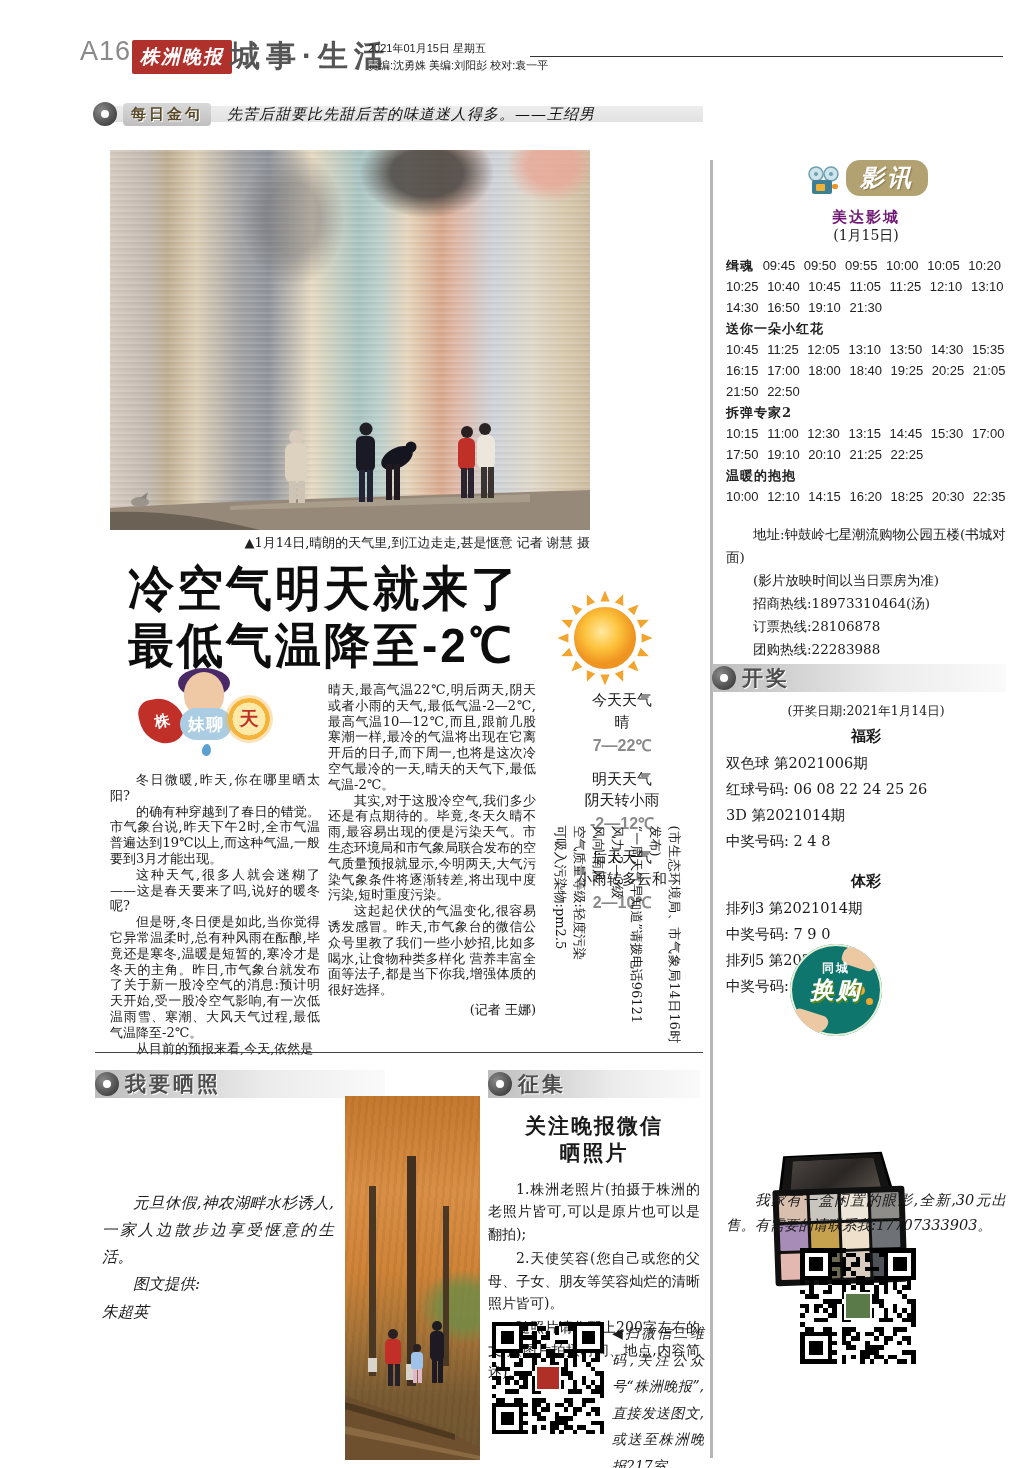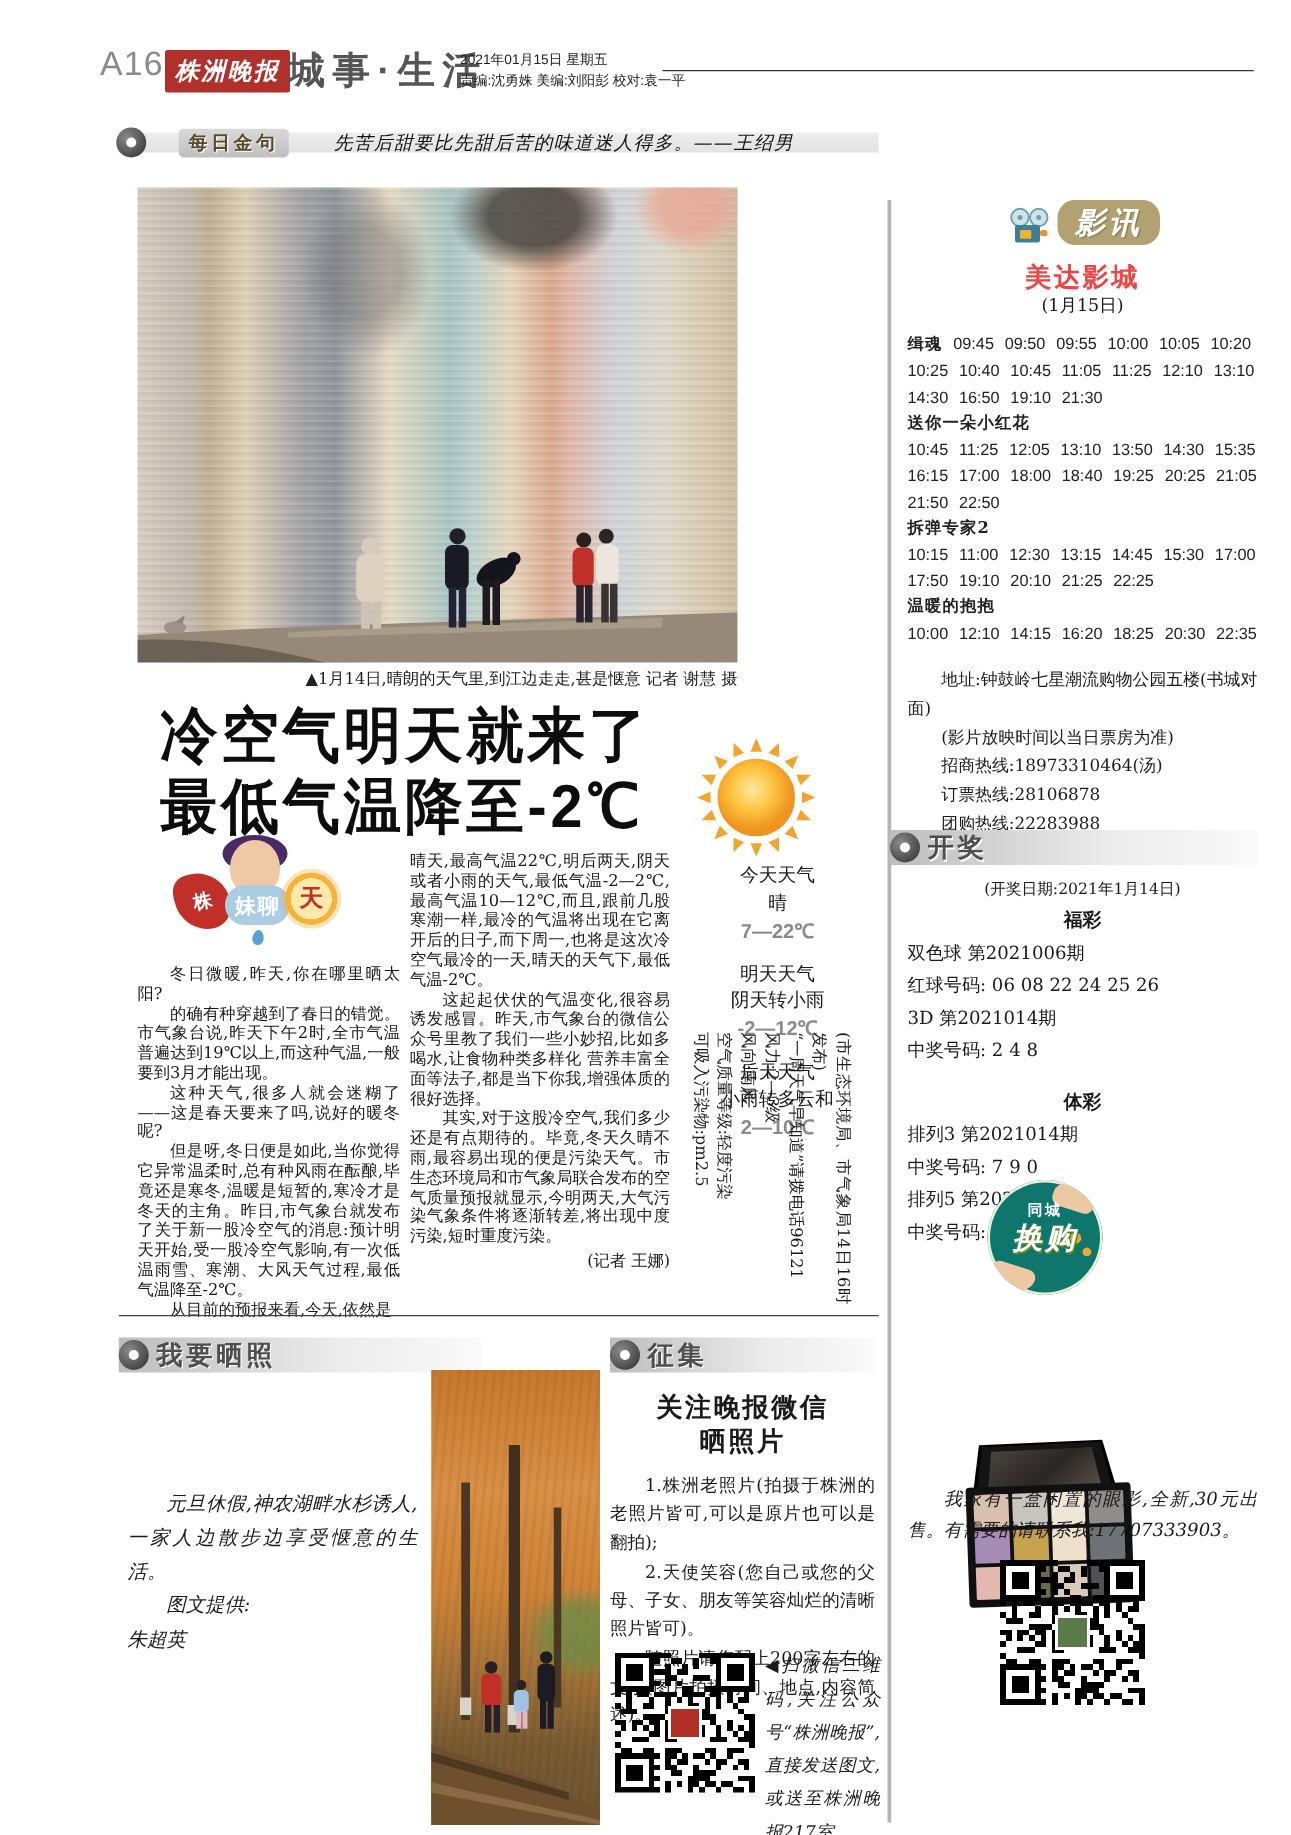--- a/index.html
+++ b/index.html
@@ -67,21 +67,21 @@
   
   .wline{text-align:center;font-size:15px;line-height:1.45;}
   .wtemp{font-family:"Liberation Sans",sans-serif;font-weight:bold;color:#8a8a8a;font-size:16px;}
   .vert{transform:rotate(90deg);font-size:13px;line-height:19px;text-align:justify;}
   
   .vdivider{width:3px;background:#b5b5b5;}
   .rightcol{font-size:13px;}
   .badge-khaki{display:inline-block;background:#b3a271;color:#fff;font-weight:900;font-style:italic;
                font-size:24px;padding:2px 14px;border-radius:14px;letter-spacing:3px;
                font-family:"Liberation Sans",sans-serif;text-shadow:1px 1px 1px #8a7a4a;}
-  .cinema{color:#ef4444;font-weight:bold;font-size:21px;text-align:center;letter-spacing:2px;}
+  .cinema{color:#701a75;font-weight:bold;font-size:15px;text-align:center;letter-spacing:2px;}
   .cinemadate{text-align:center;font-size:14px;}
   .films{font-family:"Liberation Sans",sans-serif;font-size:13px;line-height:1.62;color:#222;
          word-spacing:5px;}
   .film-title{font-weight:bold;font-family:"DejaVu Serif",serif;word-spacing:0;letter-spacing:1px;}
   .film-title.blockt{display:block;}
   .addr{font-size:13.5px;line-height:1.7;}
   .addr p{margin:0;}
   .addr p.ind{text-indent:2em;}
   .lotwrap{font-size:14.5px;line-height:1.8;}
   .lottitle{text-align:center;font-weight:bold;font-size:15px;}
@@ -131,21 +131,21 @@
 
   <div class="abs pageno" style="left:80px;top:36px;">A16</div>
   <div class="abs paperlogo" style="left:132px;top:40px;">株洲晚报</div>
   <div class="abs secname" style="left:230px;top:36px;">城事·生活</div>
   <div class="abs dateline" style="left:368px;top:40px;width:300px;">
     <div>2021年01月15日 星期五</div>
     <div>责编:沈勇姝 美编:刘阳彭 校对:袁一平</div>
   </div>
   <div class="abs hdr-rule" style="left:530px;top:56px;width:473px;"></div>
 
-  <div class="abs quotebar" style="left:95px;top:106px;width:608px;height:16px;gap:20px;">
+  <div class="abs quotebar" style="left:95px;top:106px;width:608px;height:16px;">
     <span class="dot" style="margin-left:-2px;"></span>
     <span class="chip">每日金句</span>
     <span class="quotetxt">先苦后甜要比先甜后苦的味道迷人得多。——王绍男</span>
   </div>
 
   <div class="abs mainphoto" style="left:110px;top:150px;width:480px;height:380px;">
     <svg width="480" height="380" viewBox="0 0 480 380">
       <path d="M0,380 L0,358 C90,352 230,348 480,340 L480,380 Z" fill="#97897a"></path>
       <path d="M0,380 L0,362 C45,360 95,366 150,380 Z" fill="#6b6154"></path>
       <path d="M120,356 C220,350 330,348 420,344 L420,352 C320,354 200,358 120,360 Z" fill="#b4a996" opacity="0.6"></path>
@@ -228,22 +228,22 @@
   <div class="abs bodytxt" style="left:110px;top:772px;width:210px;">
     <p>冬日微暖,昨天,你在哪里晒太阳?</p>
     <p>的确有种穿越到了春日的错觉。市气象台说,昨天下午2时,全市气温普遍达到19℃以上,而这种气温,一般要到3月才能出现。</p>
     <p>这种天气,很多人就会迷糊了——这是春天要来了吗,说好的暖冬呢?</p>
     <p>但是呀,冬日便是如此,当你觉得它异常温柔时,总有种风雨在酝酿,毕竟还是寒冬,温暖是短暂的,寒冷才是冬天的主角。昨日,市气象台就发布了关于新一股冷空气的消息:预计明天开始,受一股冷空气影响,有一次低温雨雪、寒潮、大风天气过程,最低气温降至-2℃。</p>
     <p>从目前的预报来看,今天,依然是</p>
   </div>
 
   <div class="abs bodytxt" style="left:328px;top:682px;width:208px;">
     <p class="noind">晴天,最高气温22℃,明后两天,阴天或者小雨的天气,最低气温-2—2℃,最高气温10—12℃,而且,跟前几股寒潮一样,最冷的气温将出现在它离开后的日子,而下周一,也将是这次冷空气最冷的一天,晴天的天气下,最低气温-2℃。</p>
+    <p>其实,对于这股冷空气,我们多少还是有点期待的。毕竟,冬天久晴不雨,最容易出现的便是污染天气。市生态环境局和市气象局联合发布的空气质量预报就显示,今明两天,大气污染气象条件将逐渐转差,将出现中度污染,短时重度污染。</p>
     <p>这起起伏伏的气温变化,很容易诱发感冒。昨天,市气象台的微信公众号里教了我们一些小妙招,比如多喝水,让食物种类多样化 营养丰富全面等法子,都是当下你我,增强体质的很好选择。</p>
-    <p>其实,对于这股冷空气,我们多少还是有点期待的。毕竟,冬天久晴不雨,最容易出现的便是污染天气。市生态环境局和市气象局联合发布的空气质量预报就显示,今明两天,大气污染气象条件将逐渐转差,将出现中度污染,短时重度污染。</p>
     <div class="byline">(记者 王娜)</div>
   </div>
 
   <div class="abs" style="left:543px;top:690px;width:158px;">
     <div class="wline">今天天气</div>
     <div class="wline">晴</div>
     <div class="wline wtemp">7—22℃</div>
     <div style="height:12px;"></div>
     <div class="wline">明天天气</div>
     <div class="wline">阴天转小雨</div>

